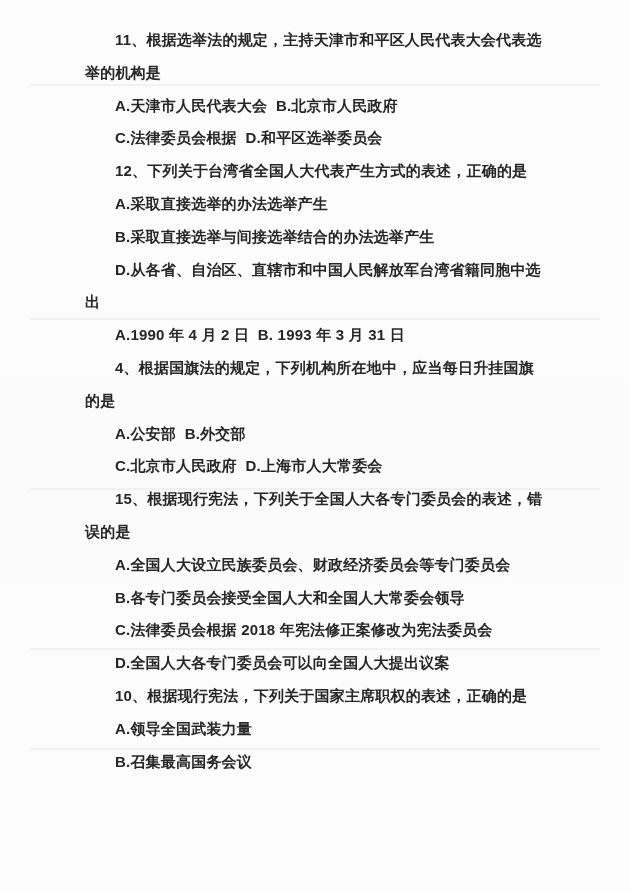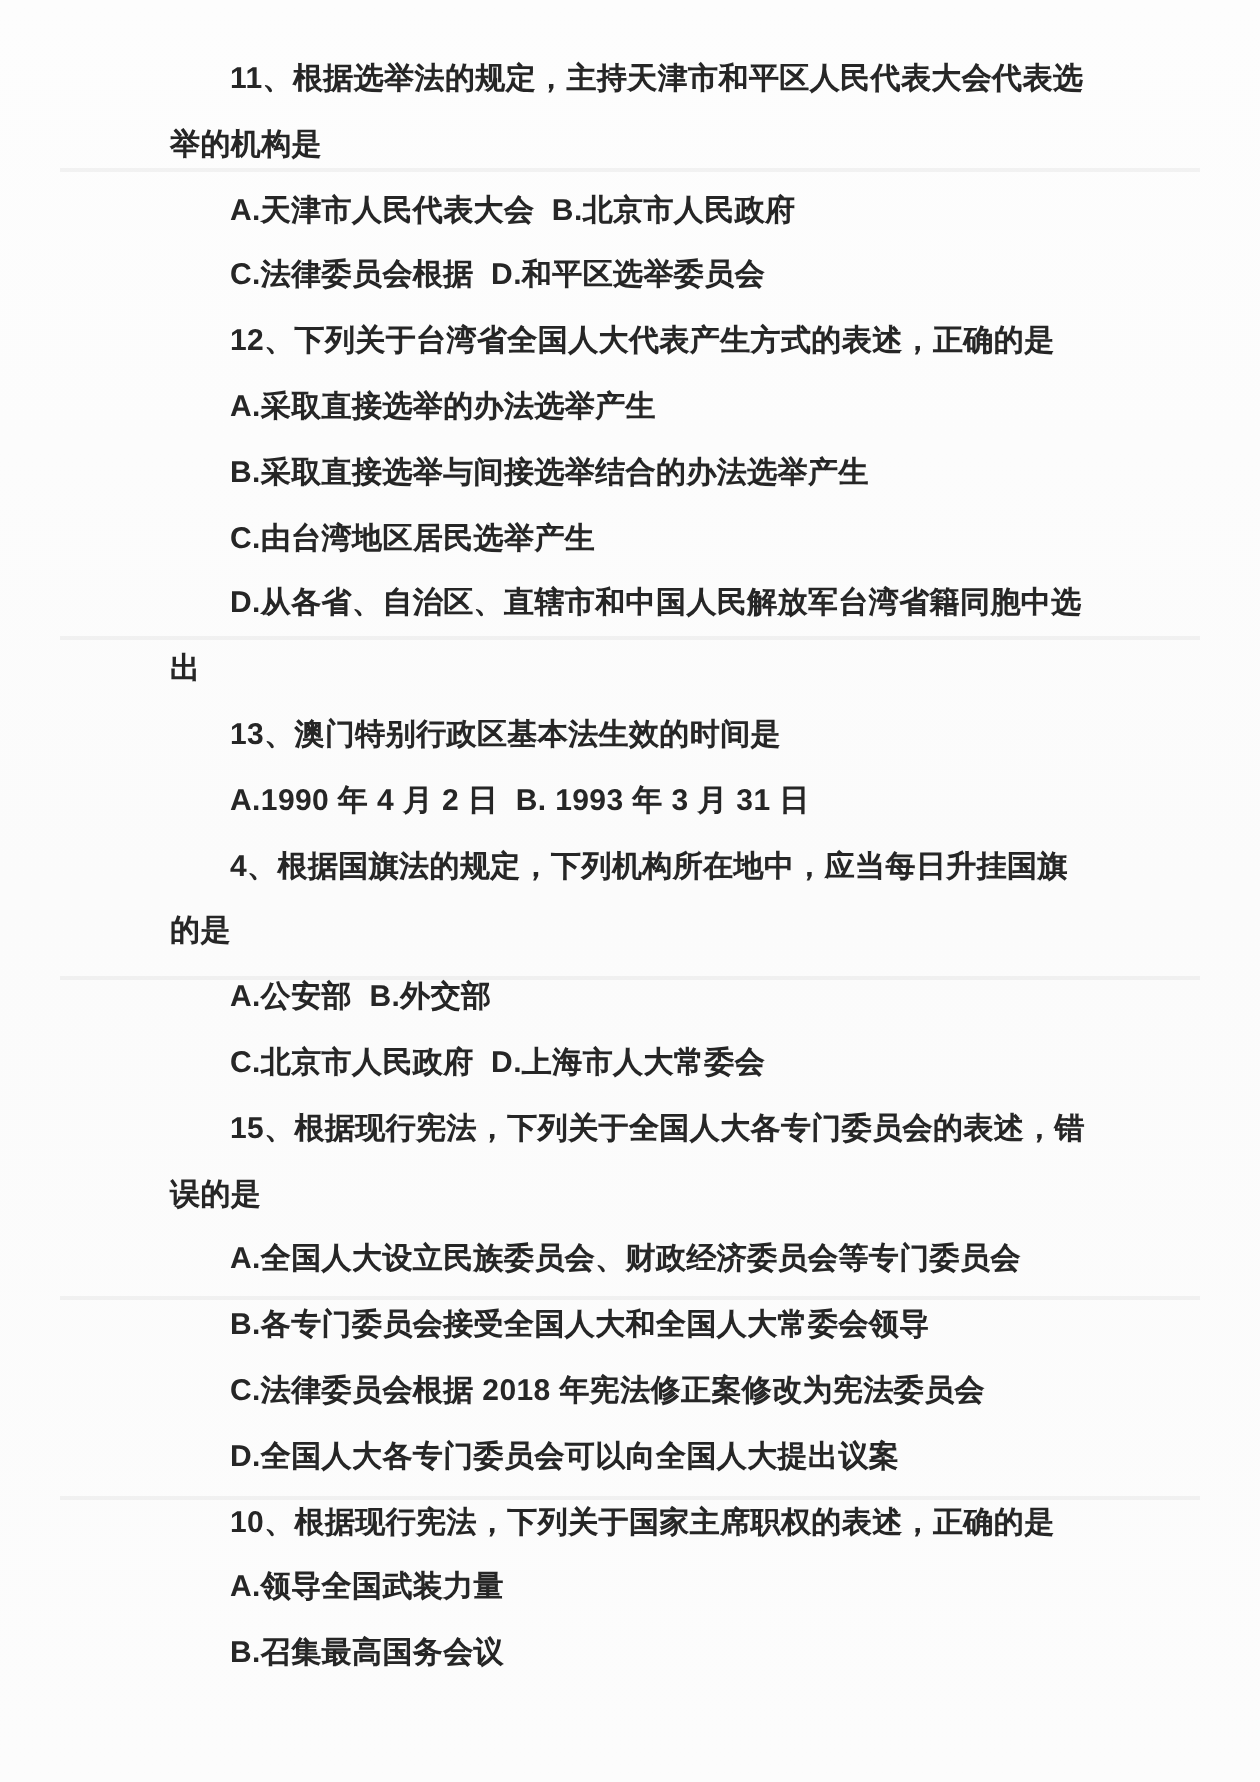--- a/index.html
+++ b/index.html
@@ -64,26 +64,24 @@
   <section class="question">
     <p class="para stem">11、根据选举法的规定，主持天津市和平区人民代表大会代表选举的机构是</p>
   <p class="para option">A.天津市人民代表大会  B.北京市人民政府</p>
         <p class="para option">C.法律委员会根据  D.和平区选举委员会</p>
       </section>
 
   <section class="question">
     <p class="para stem">12、下列关于台湾省全国人大代表产生方式的表述，正确的是</p>
   <p class="para option">A.采取直接选举的办法选举产生</p>
         <p class="para option">B.采取直接选举与间接选举结合的办法选举产生</p>
-        <p class="para option">C.由台湾地区居民选举产生</p>
         <p class="para option">D.从各省、自治区、直辖市和中国人民解放军台湾省籍同胞中选出</p>
       </section>
 
   <section class="question">
-    <p class="para stem">13、澳门特别行政区基本法生效的时间是</p>
   <p class="para option">A.1990 年 4 月 2 日  B. 1993 年 3 月 31 日</p>
       </section>
 
   <section class="question">
     <p class="para stem">4、根据国旗法的规定，下列机构所在地中，应当每日升挂国旗的是</p>
   <p class="para option">A.公安部  B.外交部</p>
         <p class="para option">C.北京市人民政府  D.上海市人大常委会</p>
       </section>
 
   <section class="question">

